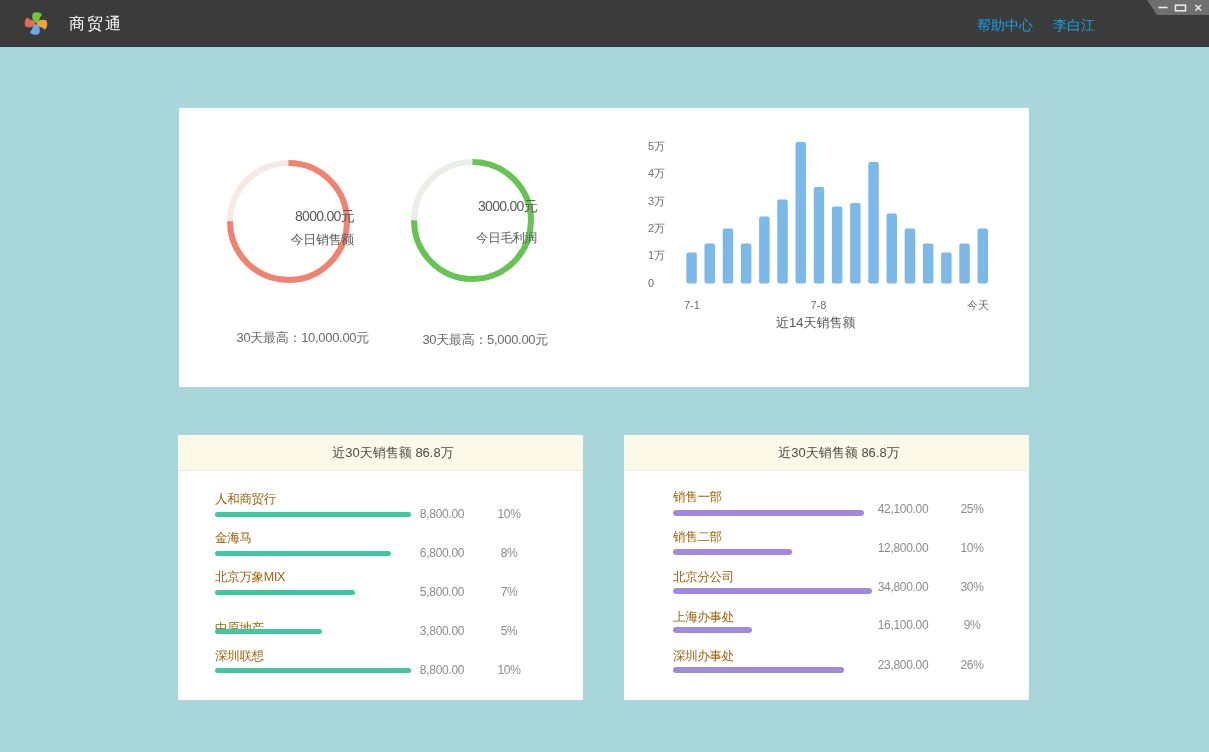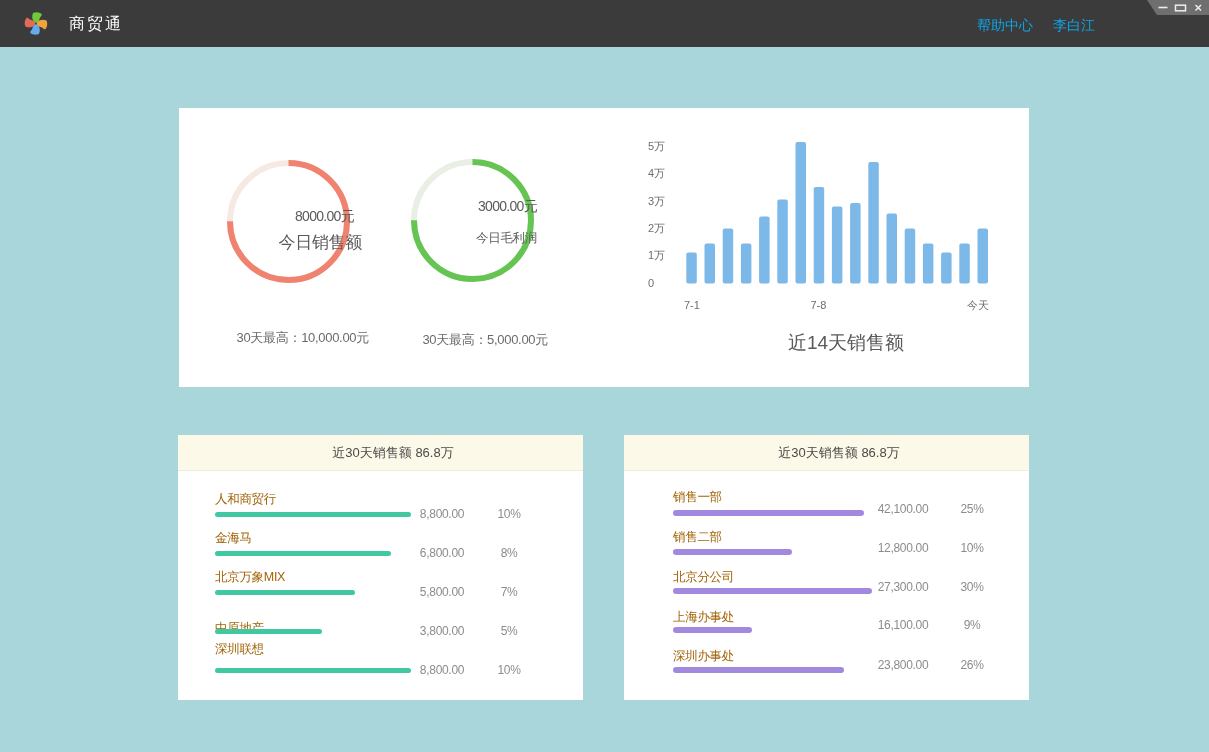--- a/index.html
+++ b/index.html
@@ -55,21 +55,21 @@
   </svg>
 </div>
 
 <div class="card" id="topcard">
 
   <svg class="abs" style="left:45px;top:49px" width="129" height="129" viewBox="0 0 129 129">
     <circle cx="64.5" cy="64.5" r="58.5" fill="none" stroke="#f6e9e4" stroke-width="6"></circle>
     <circle cx="64.5" cy="64.5" r="58.5" fill="none" stroke="#f08370" stroke-width="6" stroke-dasharray="275.6 367.6" transform="rotate(-90 64.5 64.5)"></circle>
   </svg>
   <div class="dtxt" style="left:55px;top:100px;width:120px;font-size:14px;letter-spacing:-0.7px;">8000.00元</div>
-  <div class="dtxt" style="left:63px;top:123px;width:120px;font-size:17px;letter-spacing:-0.3px;">今日销售额</div>
+  <div class="dtxt" style="left:55px;top:123px;width:120px;font-size:13px;letter-spacing:-0.3px;">今日销售额</div>
   <div class="dtxt" style="left:40px;top:221px;width:150px;font-size:13px;letter-spacing:-0.3px;color:#6b6b6b;white-space:nowrap;">30天最高：10,000.00元</div>
 
   <svg class="abs" style="left:229px;top:48px" width="129" height="129" viewBox="0 0 129 129">
     <circle cx="64.5" cy="64.5" r="58.5" fill="none" stroke="#e9efe4" stroke-width="6"></circle>
     <circle cx="64.5" cy="64.5" r="58.5" fill="none" stroke="#66c453" stroke-width="6" stroke-dasharray="275.6 367.6" transform="rotate(-90 64.5 64.5)"></circle>
   </svg>
   <div class="dtxt" style="left:238px;top:90px;width:120px;font-size:14px;letter-spacing:-0.7px;">3000.00元</div>
   <div class="dtxt" style="left:238px;top:122px;width:120px;font-size:12.5px;letter-spacing:-0.3px;">今日毛利润</div>
   <div class="dtxt" style="left:219px;top:223px;width:150px;font-size:13px;letter-spacing:-0.3px;color:#6b6b6b;white-space:nowrap;">30天最高：5,000.00元</div>
 
@@ -99,21 +99,21 @@
       <text x="8" y="102">2万</text>
       <text x="8" y="74.6">3万</text>
       <text x="8" y="47.3">4万</text>
       <text x="8" y="19.8">5万</text>
       <text x="8" y="156.7">0</text>
       <text x="44" y="179">7-1</text>
       <text x="170.5" y="179">7-8</text>
       <text x="327" y="179">今天</text>
     </g>
   </svg>
-  <div class="abs" style="left:597px;top:222px;width:140px;text-align:center;font-size:19px;color:#5a5a5a;">近14天销售额</div>
+  <div class="abs" style="left:597px;top:206px;width:140px;text-align:left;font-size:13px;color:#5a5a5a;">近14天销售额</div>
 </div>
 
 <div class="card" id="blcard">
   <div class="cardhead">近30天销售额 86.8万</div>
 
   <div class="rowlabel" style="left:37px;top:56.5px;">人和商贸行</div>
   <div class="rowbar" style="left:37px;top:76.5px;width:196px;"></div>
   <div class="rowval" style="left:204px;top:72px;width:120px;">8,800.00</div>
   <div class="rowval" style="left:311px;top:72px;width:40px;">10%</div>
 
@@ -125,42 +125,42 @@
   <div class="rowlabel" style="left:37px;top:134.5px;">北京万象MIX</div>
   <div class="rowbar" style="left:37px;top:154.5px;width:140px;"></div>
   <div class="rowval" style="left:204px;top:150px;width:120px;">5,800.00</div>
   <div class="rowval" style="left:311px;top:150px;width:40px;">7%</div>
 
   <div class="rowlabel" style="left:37px;top:186px;text-align:center;">中原地产</div>
   <div class="rowbar" style="left:37px;top:193.5px;width:107px;"></div>
   <div class="rowval" style="left:204px;top:189px;width:120px;">3,800.00</div>
   <div class="rowval" style="left:311px;top:189px;width:40px;">5%</div>
 
-  <div class="rowlabel" style="left:37px;top:207px;font-family:Liberation Serif, serif;">深圳联想</div>
+  <div class="rowlabel" style="left:37px;top:214px;font-family:Liberation Serif, serif;">深圳联想</div>
   <div class="rowbar" style="left:37px;top:232.5px;width:196px;"></div>
   <div class="rowval" style="left:204px;top:228px;width:120px;">8,800.00</div>
   <div class="rowval" style="left:311px;top:228px;width:40px;">10%</div>
 </div>
 
 <div class="card" id="brcard">
   <div class="cardhead">近30天销售额 86.8万</div>
 
   <div class="rowlabel" style="left:49px;top:55px;">销售一部</div>
   <div class="rowbar p" style="left:49px;top:74.5px;width:191px;"></div>
   <div class="rowval" style="left:219px;top:67px;width:120px;">42,100.00</div>
   <div class="rowval" style="left:328px;top:67px;width:40px;">25%</div>
 
   <div class="rowlabel" style="left:49px;top:95px;">销售二部</div>
   <div class="rowbar p" style="left:49px;top:113.75px;width:119px;"></div>
   <div class="rowval" style="left:219px;top:105.5px;width:120px;">12,800.00</div>
   <div class="rowval" style="left:328px;top:105.5px;width:40px;">10%</div>
 
   <div class="rowlabel" style="left:49px;top:135px;">北京分公司</div>
   <div class="rowbar p" style="left:49px;top:153px;width:199px;"></div>
-  <div class="rowval" style="left:219px;top:145px;width:120px;">27,300.00</div>
+  <div class="rowval" style="left:219px;top:145px;width:120px;">34,800.00</div>
   <div class="rowval" style="left:328px;top:145px;width:40px;">30%</div>
 
   <div class="rowlabel" style="left:49px;top:175px;">上海办事处</div>
   <div class="rowbar p" style="left:49px;top:192.25px;width:79px;"></div>
   <div class="rowval" style="left:219px;top:182.5px;width:120px;">16,100.00</div>
   <div class="rowval" style="left:328px;top:182.5px;width:40px;">9%</div>
 
   <div class="rowlabel" style="left:49px;top:214px;">深圳办事处</div>
   <div class="rowbar p" style="left:49px;top:231.5px;width:171px;"></div>
   <div class="rowval" style="left:219px;top:222.5px;width:120px;">23,800.00</div>

